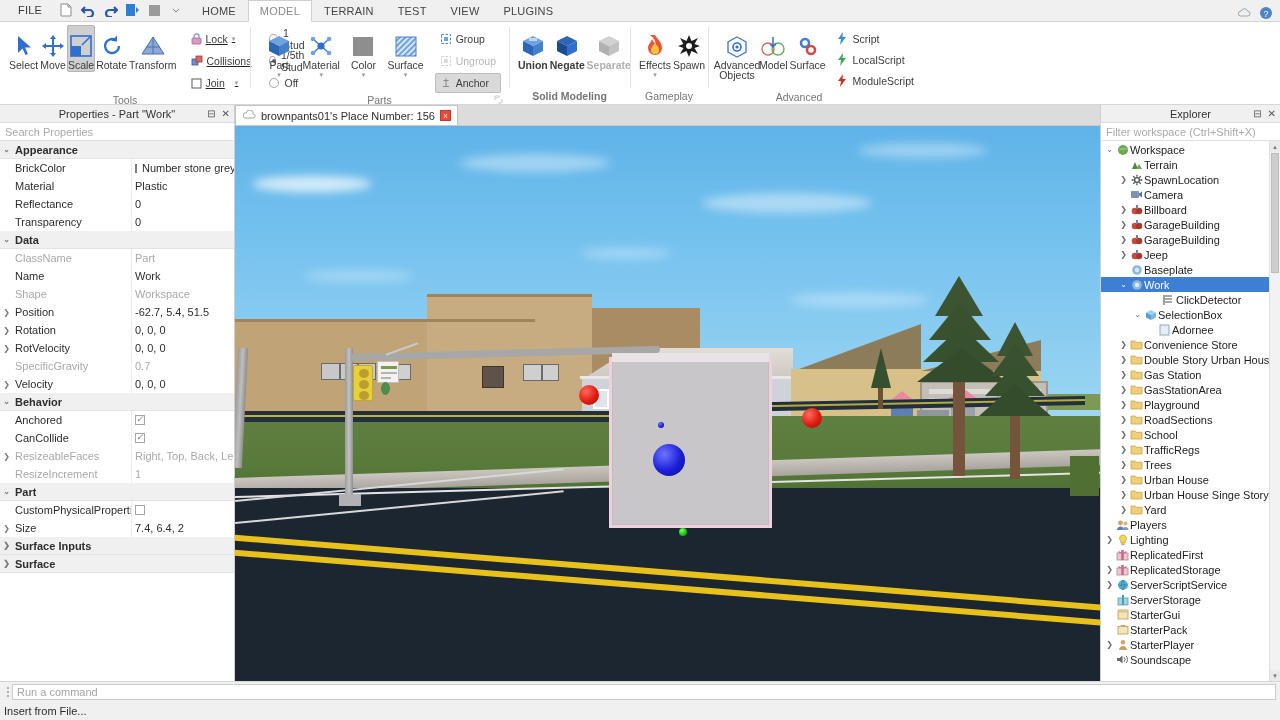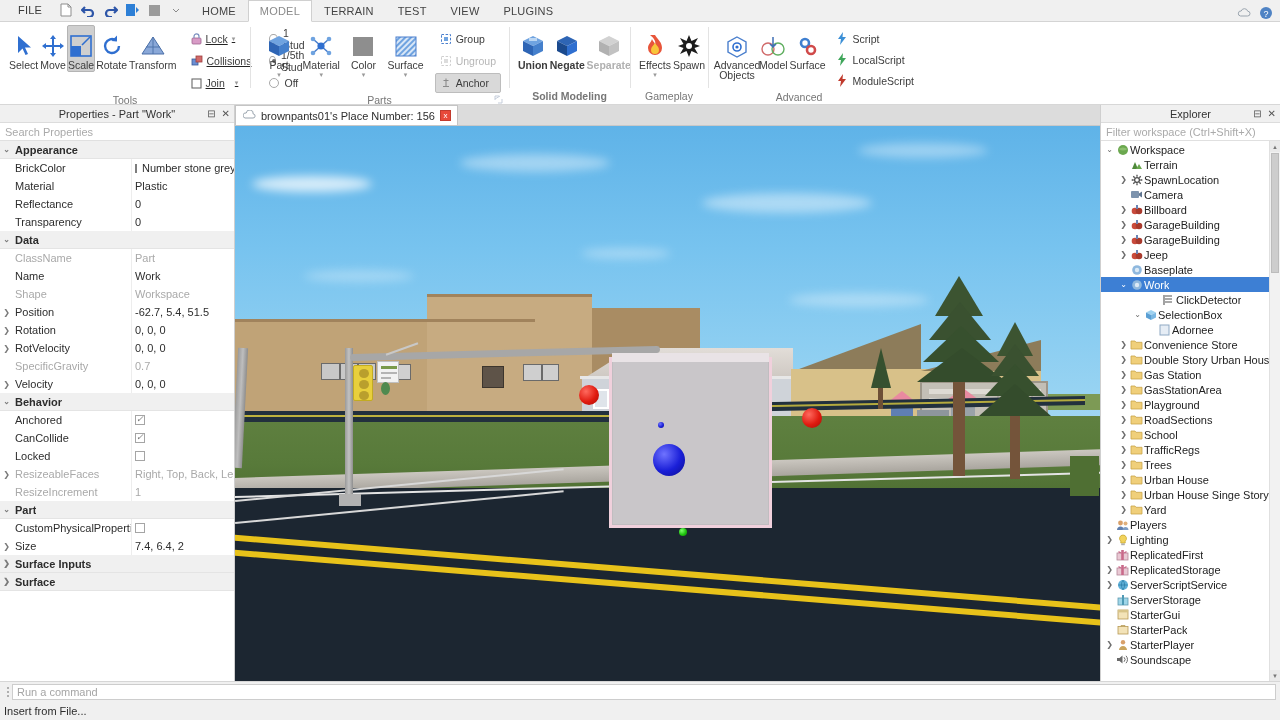--- a/index.html
+++ b/index.html
@@ -682,28 +682,20 @@
             </span>
         </div>
         <div class="prow">
             <span class="sep-line"></span>
           <span class="exp"></span>
           <span class="pname">CanCollide</span>
           <span class="pval">
               <i class="cbox on"></i>
             </span>
         </div>
-        <div class="prow">
-            <span class="sep-line"></span>
-          <span class="exp"></span>
-          <span class="pname">Locked</span>
-          <span class="pval">
-              <i class="cbox"></i>
-            </span>
-        </div>
         <div class="prow readonly">
             <span class="sep-line"></span>
           <span class="exp">❯</span>
           <span class="pname">ResizeableFaces</span>
           <span class="pval">Right, Top, Back, Le...</span>
         </div>
         <div class="prow readonly">
             <span class="sep-line"></span>
           <span class="exp"></span>
           <span class="pname">ResizeIncrement</span>

